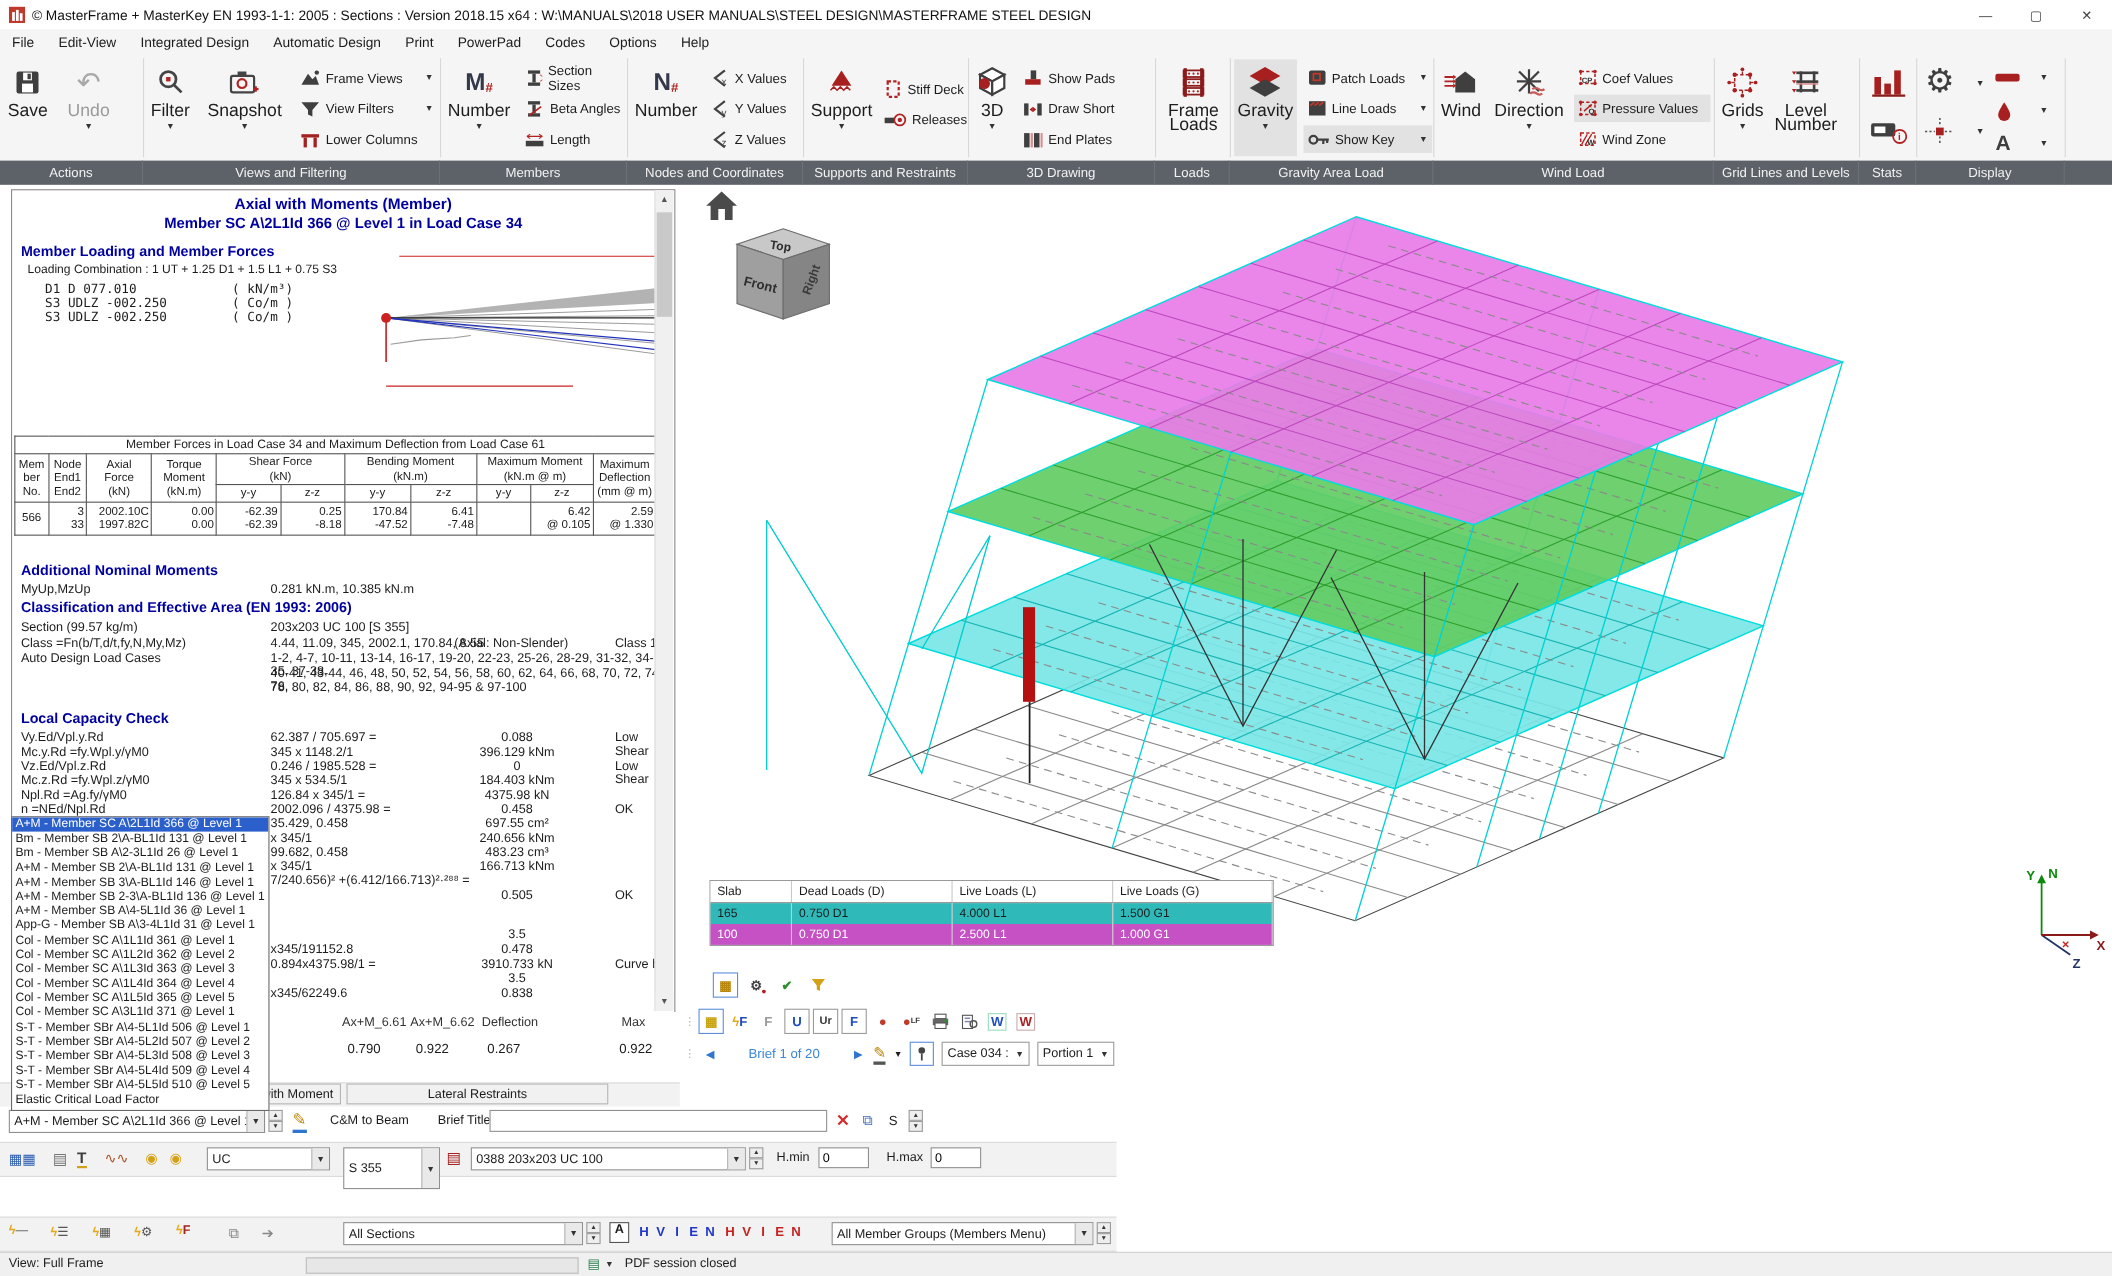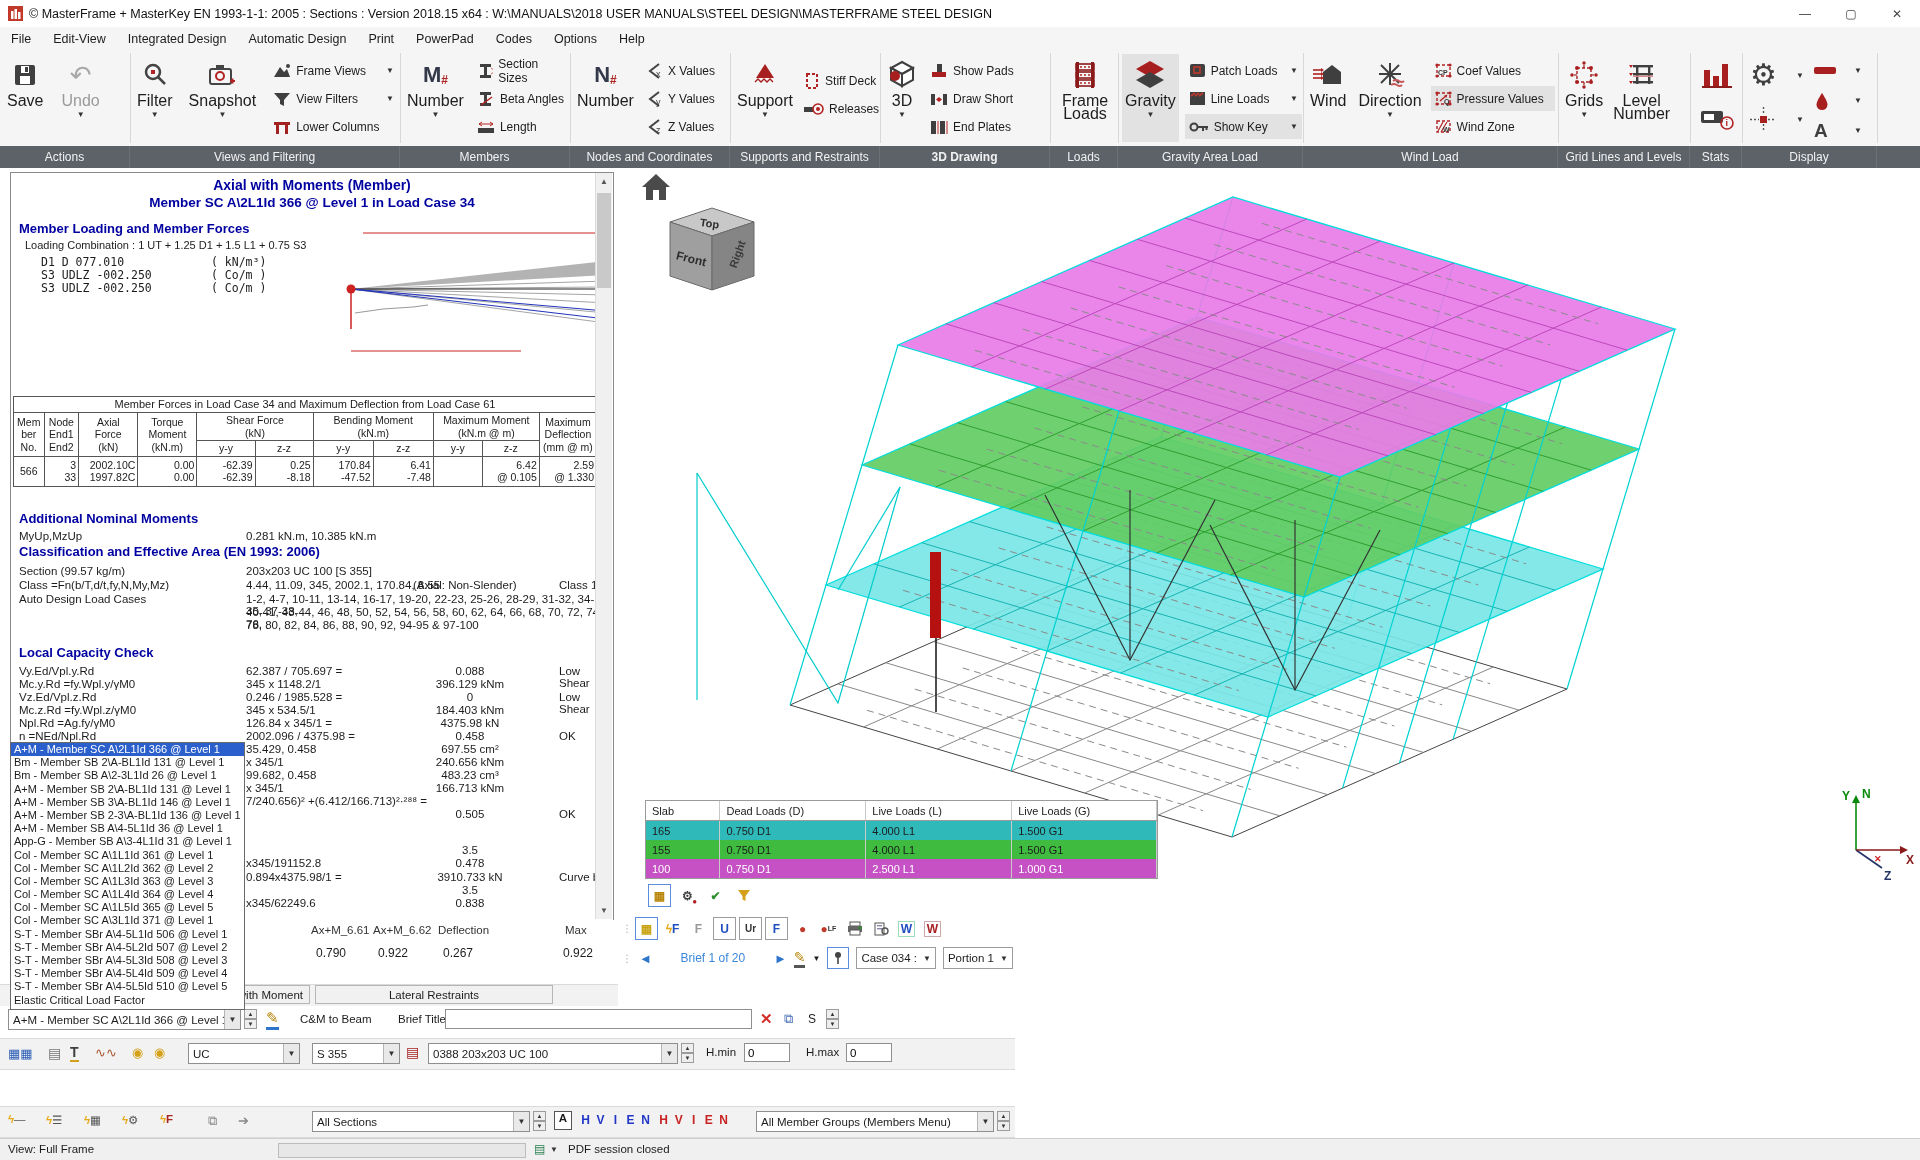--- a/index.html
+++ b/index.html
@@ -582,21 +582,21 @@
   </div>
   <div class="rsep" style="left:1877px;"></div>
 </div>
 
 <div id="grouplabels" class="abs">
   <div class="glab" style="left:0;width:130px;">Actions</div>
   <div class="glab" style="left:130px;width:270px;">Views and Filtering</div>
   <div class="glab" style="left:400px;width:170px;">Members</div>
   <div class="glab" style="left:570px;width:160px;">Nodes and Coordinates</div>
   <div class="glab" style="left:730px;width:150px;">Supports and Restraints</div>
-  <div class="glab" style="left:880px;width:170px;font-weight:bold;">3D Drawing</div>
+  <div class="glab" style="left:880px;width:170px;">3D Drawing</div>
   <div class="glab" style="left:1050px;width:68px;">Loads</div>
   <div class="glab" style="left:1118px;width:185px;">Gravity Area Load</div>
   <div class="glab" style="left:1303px;width:255px;">Wind Load</div>
   <div class="glab" style="left:1558px;width:132px;">Grid Lines and Levels</div>
   <div class="glab" style="left:1690px;width:52px;">Stats</div>
   <div class="glab" style="left:1742px;width:135px;">Display</div>
 </div>
 
 <svg id="scene3d" class="abs" style="left:612px;top:168px;z-index:0;" width="1308" height="992" viewBox="612 168 1308 992">
   <g id="scene">
@@ -1005,26 +1005,20 @@
           <td>Dead Loads (D)</td>
       <td>Live Loads (L)</td>
           <td>Live Loads (G)</td>
     </tr>
     <tr id="slabrow0" style="background: rgb(47, 185, 185);">
       <td>165</td>
           <td>0.750  D1</td>
       <td>4.000  L1</td>
           <td>1.500  G1</td>
     </tr>
-    <tr id="slabrow1" style="background: rgb(63, 187, 63);">
-      <td>155</td>
-          <td>0.750  D1</td>
-      <td>4.000  L1</td>
-          <td>1.500  G1</td>
-    </tr>
     <tr id="slabrow2" style="color: rgb(255, 255, 255); background: rgb(197, 81, 197);">
       <td>100</td>
           <td>0.750  D1</td>
       <td>2.500  L1</td>
           <td>1.000  G1</td>
     </tr>
   </tbody>
     </table>
 </div>
 
@@ -1162,21 +1156,21 @@
   <span class="lab" style="left:8px;top:7px;color:#2e5fb5;font-size:13px;">▦▦</span>
   <span class="lab" style="left:48px;top:6px;color:#777;font-size:14px;">▤</span>
   <span class="lab" style="left:70px;top:5px;color:#3f3f3f;font-weight:bold;font-size:14px;border-bottom:2px solid #d4a017;">T</span>
   <span class="lab" style="left:95px;top:6px;color:#a8522a;font-size:13px;">∿∿</span>
   <span class="lab" style="left:132px;top:6px;color:#d4a017;font-size:13px;">◉</span>
   <span class="lab" style="left:154px;top:6px;color:#d4a017;font-size:13px;">◉</span>
   <div class="cb" style="left:188px;top:4px;width:112px;height:21px;">
     <span class="cbt">UC</span>
       <span class="cba">▼</span>
   </div>
-  <div class="cb" style="left:312px;top:4px;width:88px;height:21px;">
+  <div class="cb" style="left:312px;top:4px;width:88px;height:38px;">
     <span class="cbt">S 355</span>
       <span class="cba">▼</span>
   </div>
   <span class="lab" style="left:406px;top:5px;color:#a82222;font-size:14px;">▤</span>
   <div class="cb" style="left:428px;top:4px;width:250px;height:21px;">
     <span class="cbt">0388 203x203 UC 100</span>
       <span class="cba">▼</span>
   </div>
   <div class="spin" style="left:681px;top:4px;">
       <div>▲</div>

